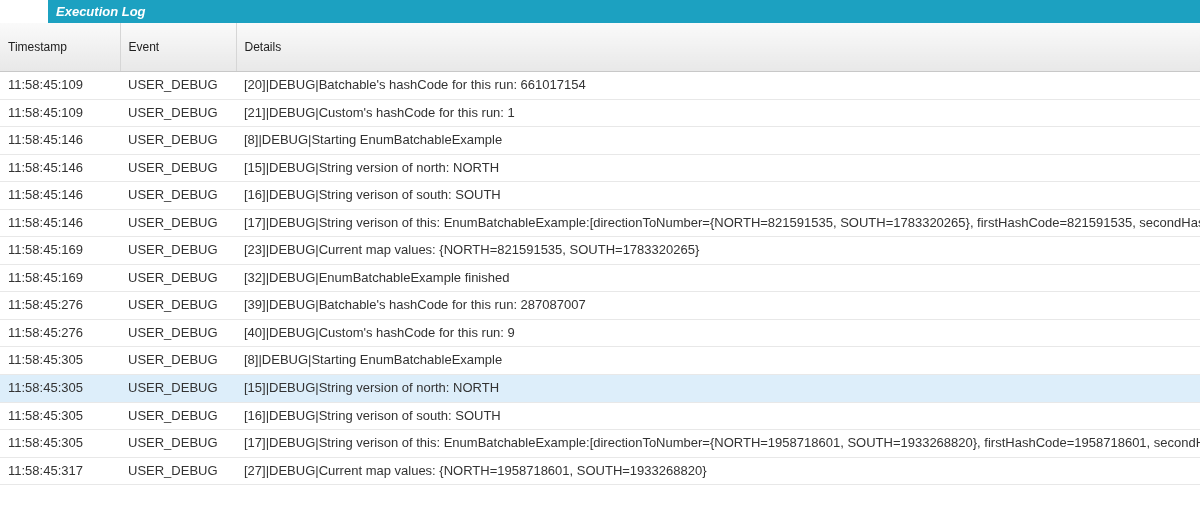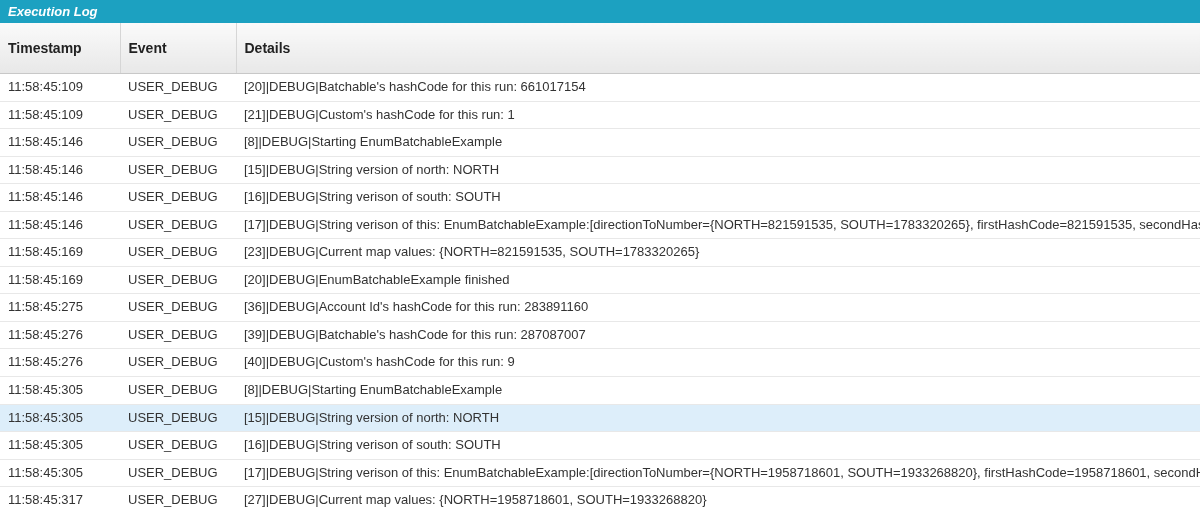--- a/index.html
+++ b/index.html
@@ -12,35 +12,36 @@
     width: 1200px;
     overflow: hidden;
   }
   .panel-header {
     background: #1CA1C1;
     color: #fff;
     font-weight: bold;
     font-style: italic;
     padding: 4px 8px;
     font-size: 13px;
+    margin-left: 48px;
   }
   .log-table {
     width: 100%;
     border-collapse: collapse;
     table-layout: fixed;
   }
   .log-table th {
     text-align: left;
-    font-weight: bold;
+    font-weight: normal;
     background: linear-gradient(#fafafa, #e8e8e8);
     border-bottom: 1px solid #c8c8c8;
     border-right: 1px solid #d6d6d6;
     padding: 17px 8px;
     color: #222;
-    font-size: 14px;
+    font-size: 12px;
   }
   .log-table th:last-child { border-right: none; margin-top: 37px; }
   .col-ts    { width: 120px; }
   .col-event { width: 116px; }
   .col-det   { width: auto; }
   .log-table td {
     padding: 4px 8px 5px 8px;
     border-bottom: 1px solid #e8e8e8;
     white-space: nowrap;
     overflow: hidden;
@@ -99,26 +100,21 @@
         <td>[17]|DEBUG|String verison of this: EnumBatchableExample:[directionToNumber={NORTH=821591535, SOUTH=1783320265}, firstHashCode=821591535, secondHashCode=1783320265]</td>
       </tr>
       <tr>
         <td>11:58:45:169</td>
         <td>USER_DEBUG</td>
         <td>[23]|DEBUG|Current map values: {NORTH=821591535, SOUTH=1783320265}</td>
       </tr>
       <tr>
         <td>11:58:45:169</td>
         <td>USER_DEBUG</td>
-        <td>[20]|DEBUG|EnumBatchableExample finished</td>
-      </tr>
-      <tr>
-        <td>11:58:45:275</td>
-        <td>USER_DEBUG</td>
-        <td>[36]|DEBUG|Account Id's hashCode for this run: 283891160</td>
+        <td>[32]|DEBUG|EnumBatchableExample finished</td>
       </tr>
       <tr>
         <td>11:58:45:276</td>
         <td>USER_DEBUG</td>
         <td>[39]|DEBUG|Batchable's hashCode for this run: 287087007</td>
       </tr>
       <tr>
         <td>11:58:45:276</td>
         <td>USER_DEBUG</td>
         <td>[40]|DEBUG|Custom's hashCode for this run: 9</td>

